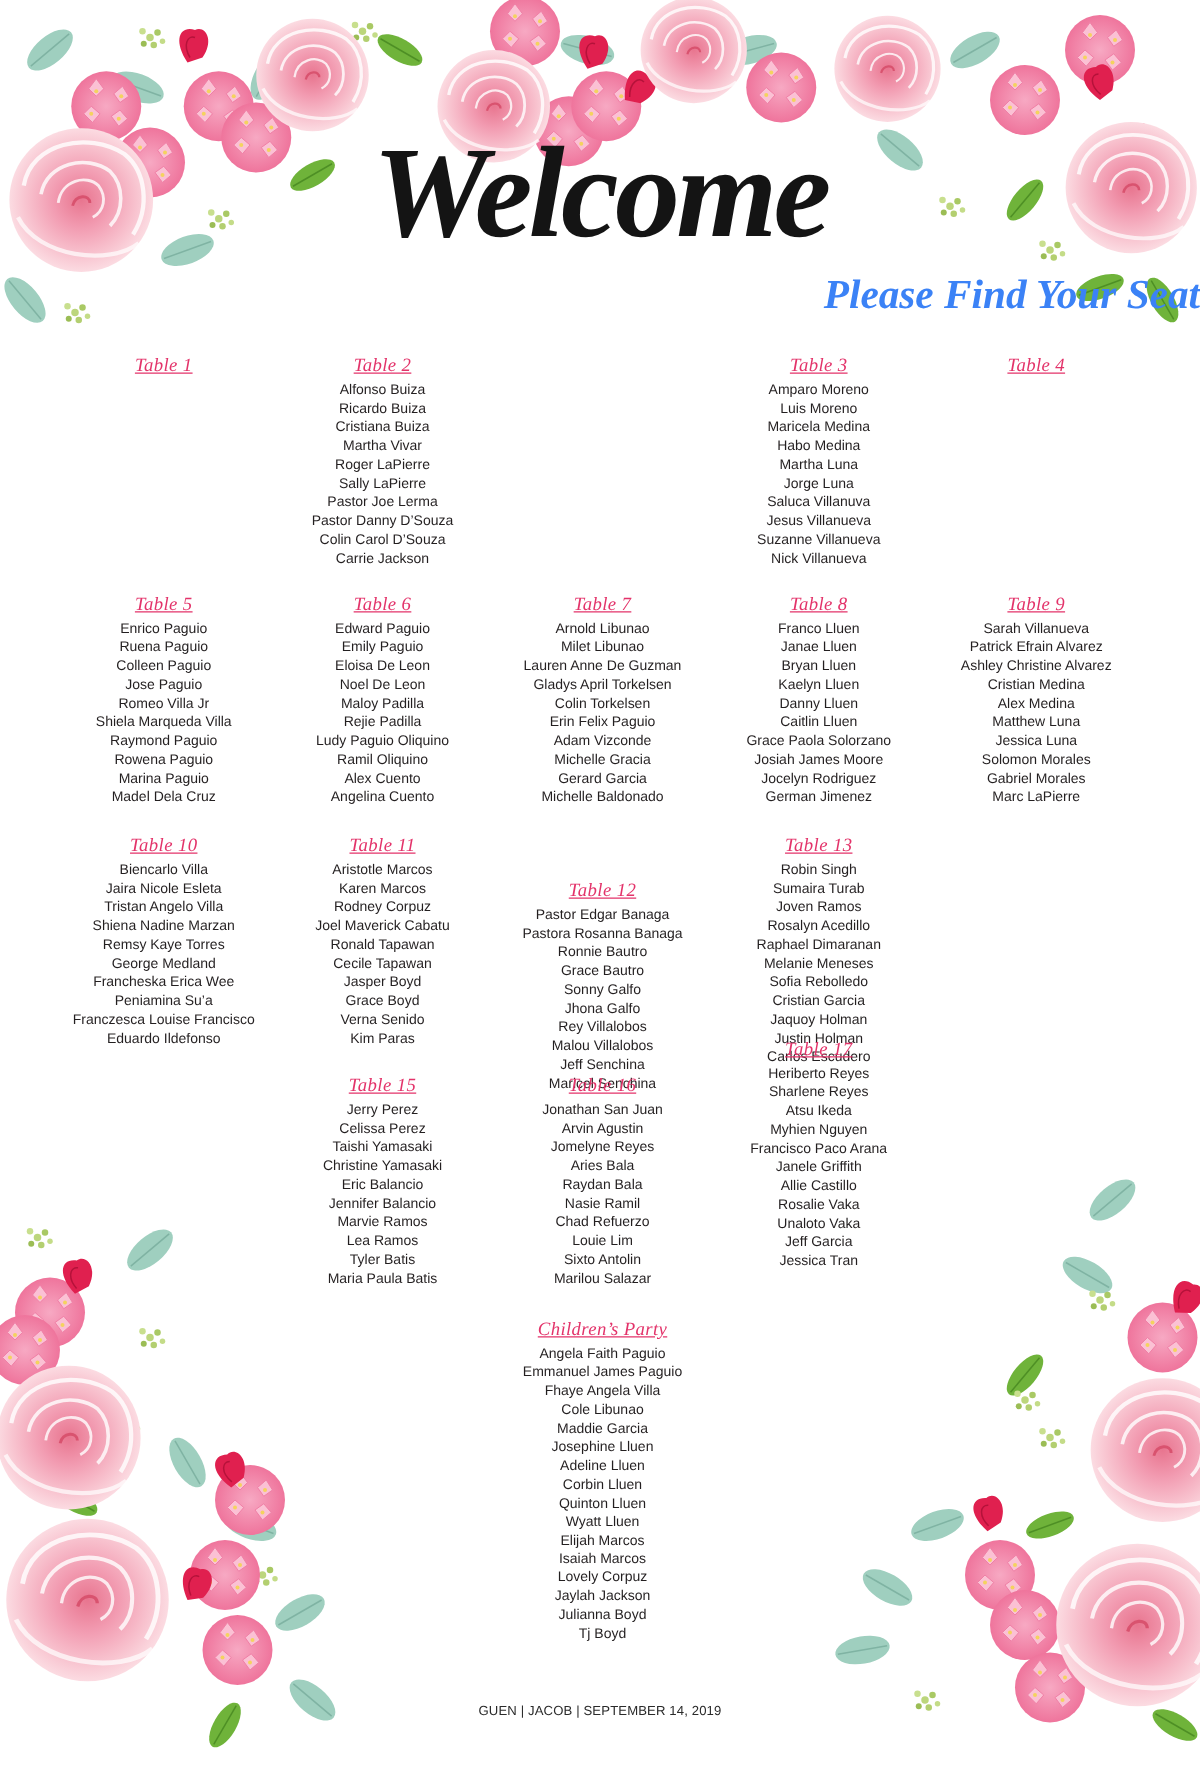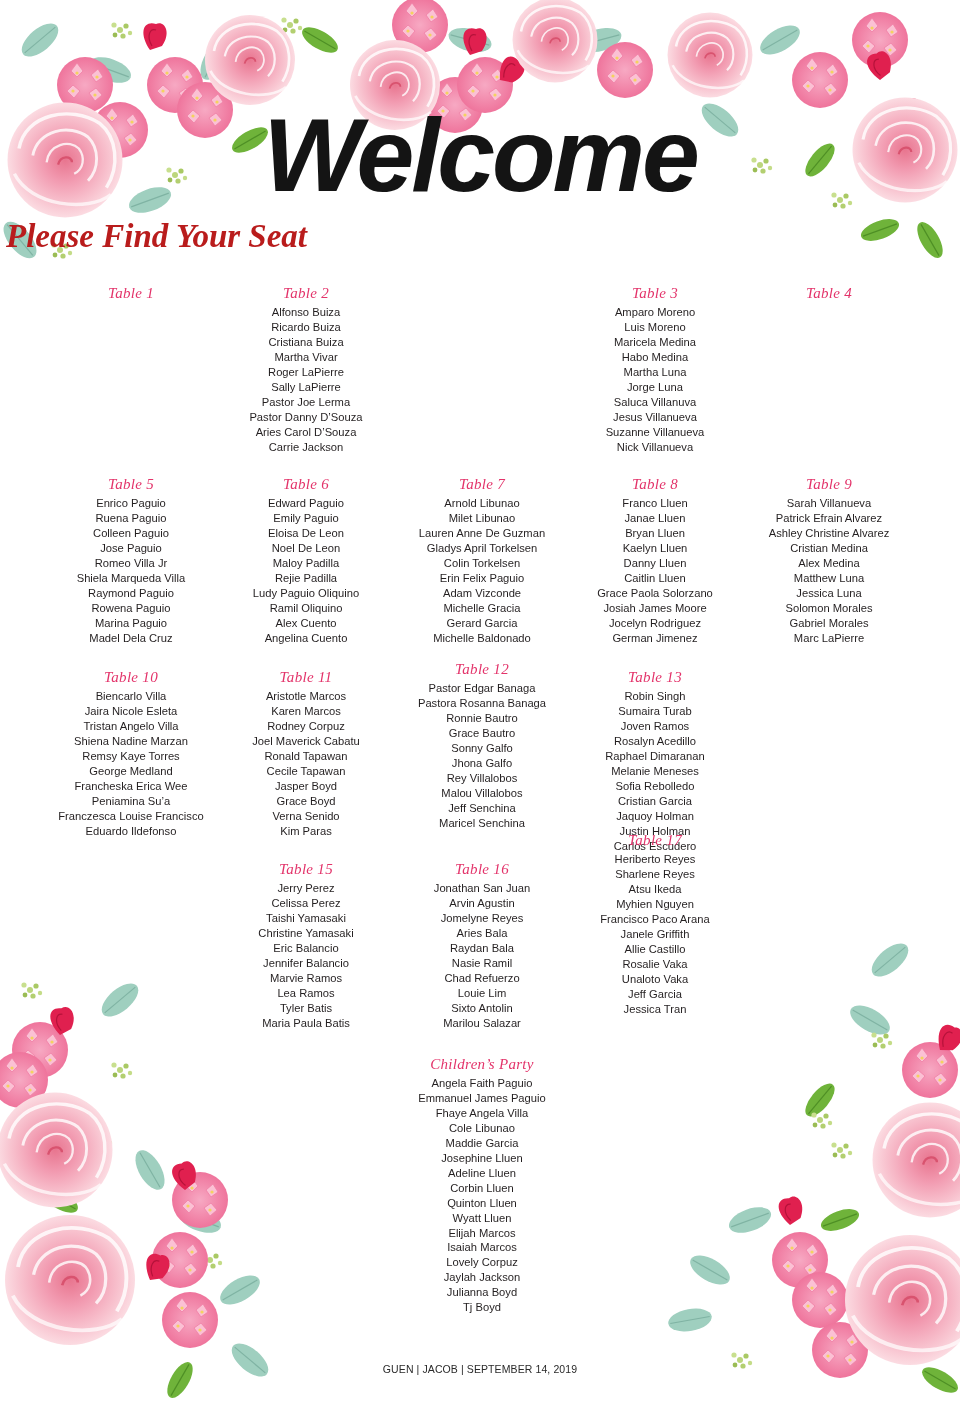--- a/index.html
+++ b/index.html
@@ -7,40 +7,40 @@
     width: 960px; height: 1420px; position: relative; overflow: hidden;
     background: #ffffff;
     font-family: "Liberation Sans", "DejaVu Sans", sans-serif;
   }
   .poster { position: absolute; inset: 0; }
   .floral { position: absolute; pointer-events: none; }
   .floral svg { display: block; }
 
   .title {
     position: absolute; left: 0; right: 0; top: 100px; text-align: center;
-    font-family: Liberation Sans, sans-serif;
+    font-family: Liberation Serif, serif;
     font-style: italic; font-weight: bold;
     font-size: 104px; line-height: 110px; color: #141414;
     letter-spacing: -3px; z-index: 3;
   }
   .subtitle {
-    position: absolute; left: 0; right: 0; top: 214px; text-align: left;
+    position: absolute; left: 0; right: 0; top: 214px; text-align: right;
     font-family: "Liberation Serif", "DejaVu Serif", serif;
     font-style: italic; font-weight: bold;
-    font-size: 33px; line-height: 44px; color: #b91c1c; z-index: 3;
+    font-size: 33px; line-height: 44px; color: #3b82f6; z-index: 3;
     padding-left: 6px;
   }
 
   .table-block {
     position: absolute; width: 170px; text-align: center; z-index: 3;
   }
   .table-heading {
     font-family: "Liberation Serif", "DejaVu Serif", serif;
     font-style: italic; font-size: 15px; line-height: 18px;
-    color: #e3336a; margin-bottom: 3px; letter-spacing: 0.3px;
+    color: #e3336a; margin-bottom: 3px; letter-spacing: 0.3px; text-decoration: underline;
   }
   .guest-list { list-style: none; margin: 0; padding: 0; }
   .guest {
     font-family: "Liberation Sans", sans-serif;
     font-size: 11.2px; line-height: 14.95px; color: #231f20;
     white-space: nowrap;
   }
   .footer {
     position: absolute; left: 0; right: 0; top: 1363px; text-align: center;
     font-family: "Liberation Sans", sans-serif; font-size: 10.5px;
@@ -222,21 +222,21 @@
     <div class="table-heading">Table 2</div>
     <ul class="guest-list">
         <li class="guest">Alfonso Buiza</li>
         <li class="guest">Ricardo Buiza</li>
         <li class="guest">Cristiana Buiza</li>
         <li class="guest">Martha Vivar</li>
         <li class="guest">Roger LaPierre</li>
         <li class="guest">Sally LaPierre</li>
         <li class="guest">Pastor Joe Lerma</li>
         <li class="guest">Pastor Danny D’Souza</li>
-        <li class="guest">Aries Carol D’Souza</li>
+        <li class="guest">Colin Carol D’Souza</li>
         <li class="guest">Carrie Jackson</li>
       </ul>
   </div>
   <div class="table-block" style="left:570px;top:284px">
     <div class="table-heading">Table 3</div>
     <ul class="guest-list">
         <li class="guest">Amparo Moreno</li>
         <li class="guest">Luis Moreno</li>
         <li class="guest">Maricela Medina</li>
         <li class="guest">Habo Medina</li>
@@ -351,21 +351,21 @@
         <li class="guest">Rodney Corpuz</li>
         <li class="guest">Joel Maverick Cabatu</li>
         <li class="guest">Ronald Tapawan</li>
         <li class="guest">Cecile Tapawan</li>
         <li class="guest">Jasper Boyd</li>
         <li class="guest">Grace Boyd</li>
         <li class="guest">Verna Senido</li>
         <li class="guest">Kim Paras</li>
       </ul>
   </div>
-  <div class="table-block" style="left:397px;top:660px">
+  <div class="table-block" style="left:397px;top:704px">
     <div class="table-heading">Table 12</div>
     <ul class="guest-list">
         <li class="guest">Pastor Edgar Banaga</li>
         <li class="guest">Pastora Rosanna Banaga</li>
         <li class="guest">Ronnie Bautro</li>
         <li class="guest">Grace Bautro</li>
         <li class="guest">Sonny Galfo</li>
         <li class="guest">Jhona Galfo</li>
         <li class="guest">Rey Villalobos</li>
         <li class="guest">Malou Villalobos</li>

